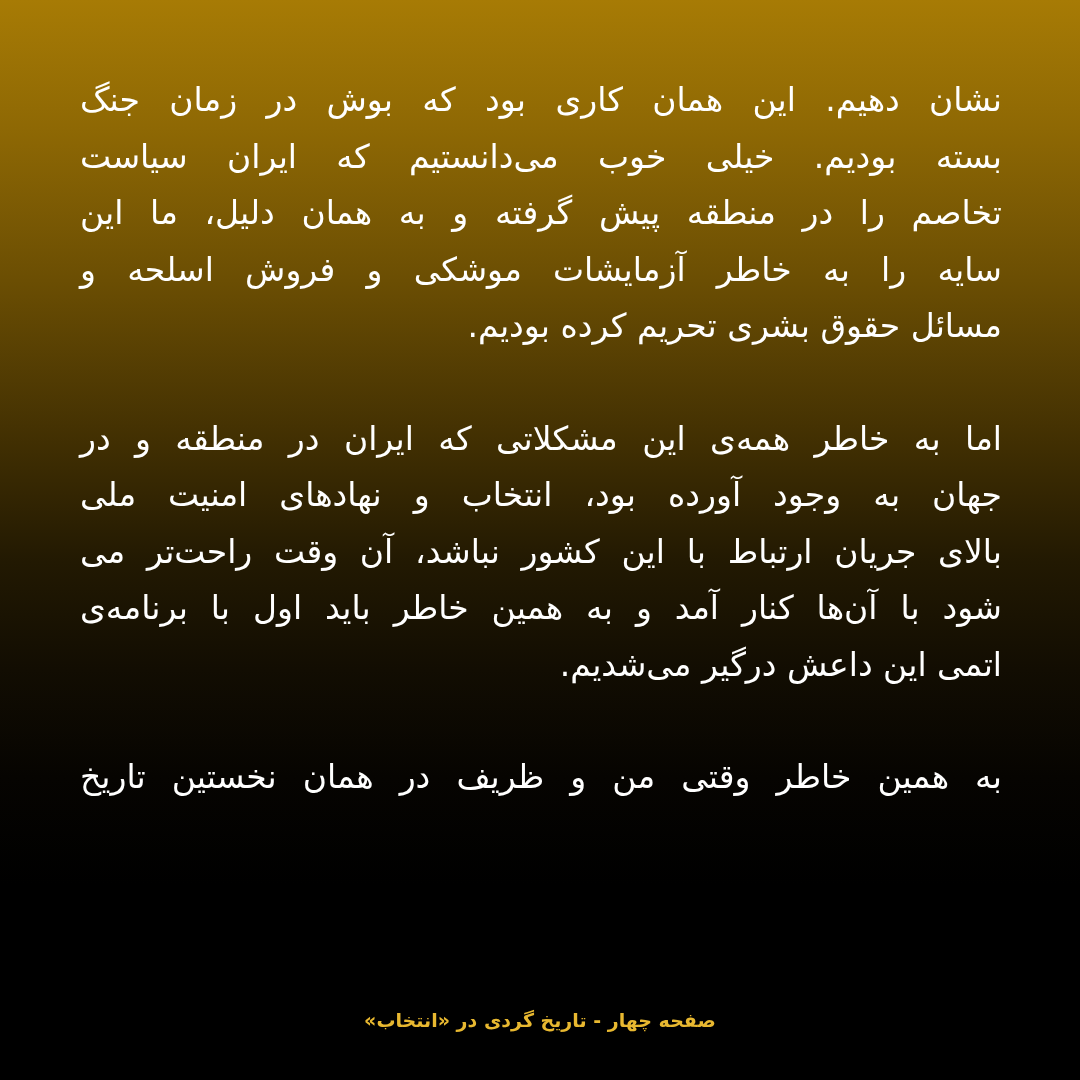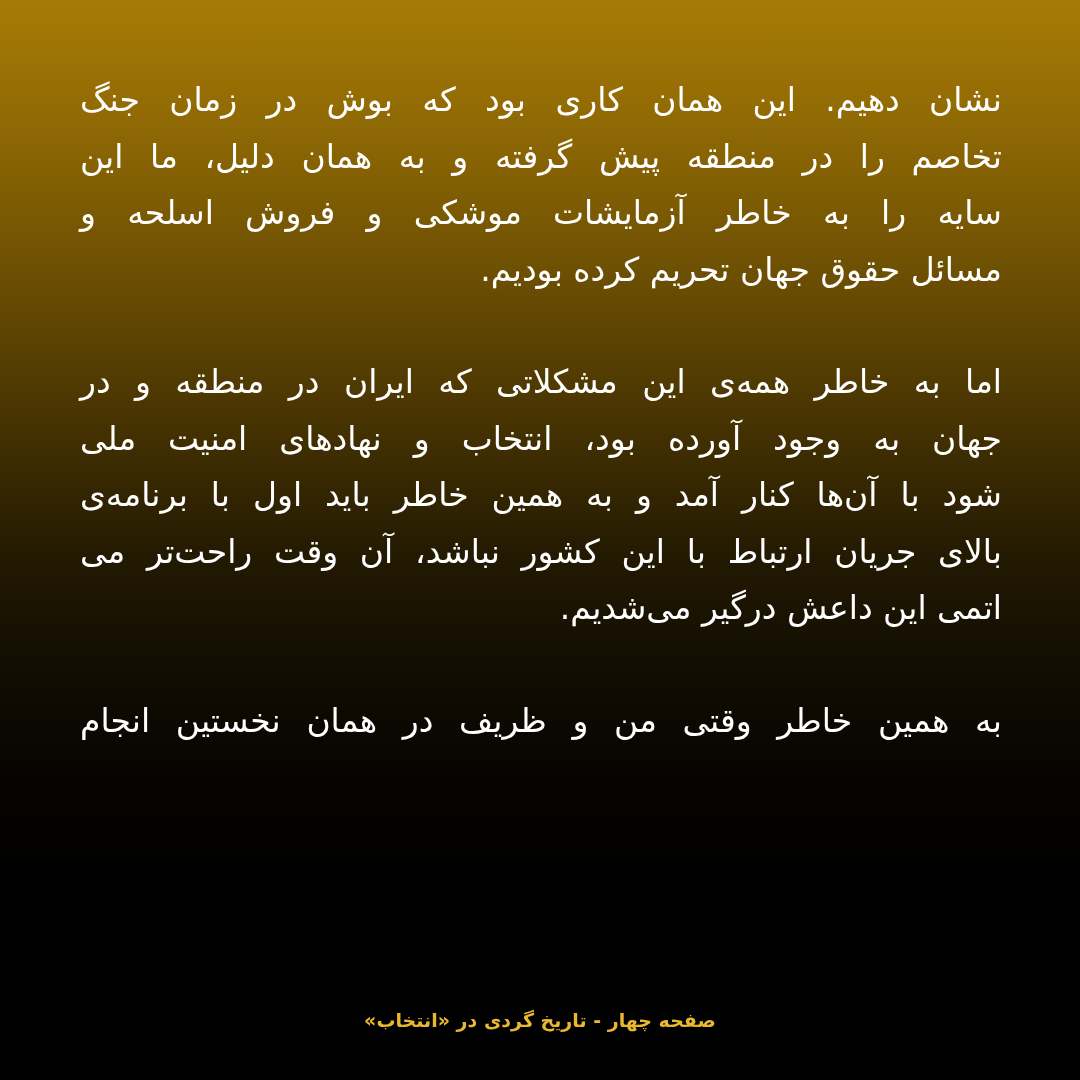--- a/index.html
+++ b/index.html
@@ -68,34 +68,35 @@
   </style>
 </head>
 <body>
 
 <div class="page">
 
   <div class="article" style="color: rgb(255, 255, 255);">
 
     <div class="paragraph">
       <span class="line">نشان دهیم. این همان کاری بود که بوش در زمان جنگ</span>
+      <span class="line">بسته بودیم. خیلی خوب می‌دانستیم که ایران سیاست</span>
       <span class="line">تخاصم را در منطقه پیش گرفته و به همان دلیل، ما این</span>
       <span class="line">سایه را به خاطر آزمایشات موشکی و فروش اسلحه و</span>
-      <span class="line short">مسائل حقوق جهان تحریم کرده بودیم.</span>
+      <span class="line short">مسائل حقوق بشری تحریم کرده بودیم.</span>
     </div>
 
     <div class="paragraph">
       <span class="line">اما به خاطر همه‌ی این مشکلاتی که ایران در منطقه و در</span>
       <span class="line">جهان به وجود آورده بود، انتخاب و نهادهای امنیت ملی</span>
+      <span class="line">بالای جریان ارتباط با این کشور نباشد، آن وقت راحت‌تر می</span>
       <span class="line">شود با آن‌ها کنار آمد و به همین خاطر باید اول با برنامه‌ی</span>
-      <span class="line">بالای جریان ارتباط با این کشور نباشد، آن وقت راحت‌تر می</span>
       <span class="line short">اتمی این داعش درگیر می‌شدیم.</span>
     </div>
 
     <div class="paragraph">
-      <span class="line">به همین خاطر وقتی من و ظریف در همان نخستین انجام</span>
+      <span class="line">به همین خاطر وقتی من و ظریف در همان نخستین تاریخ</span>
     </div>
 
   </div>
 
   <div class="footer" style="color: rgb(232, 184, 48);">صفحه چهار - تاریخ گردی در «انتخاب»</div>
 
 </div>
 
 </body></html>

